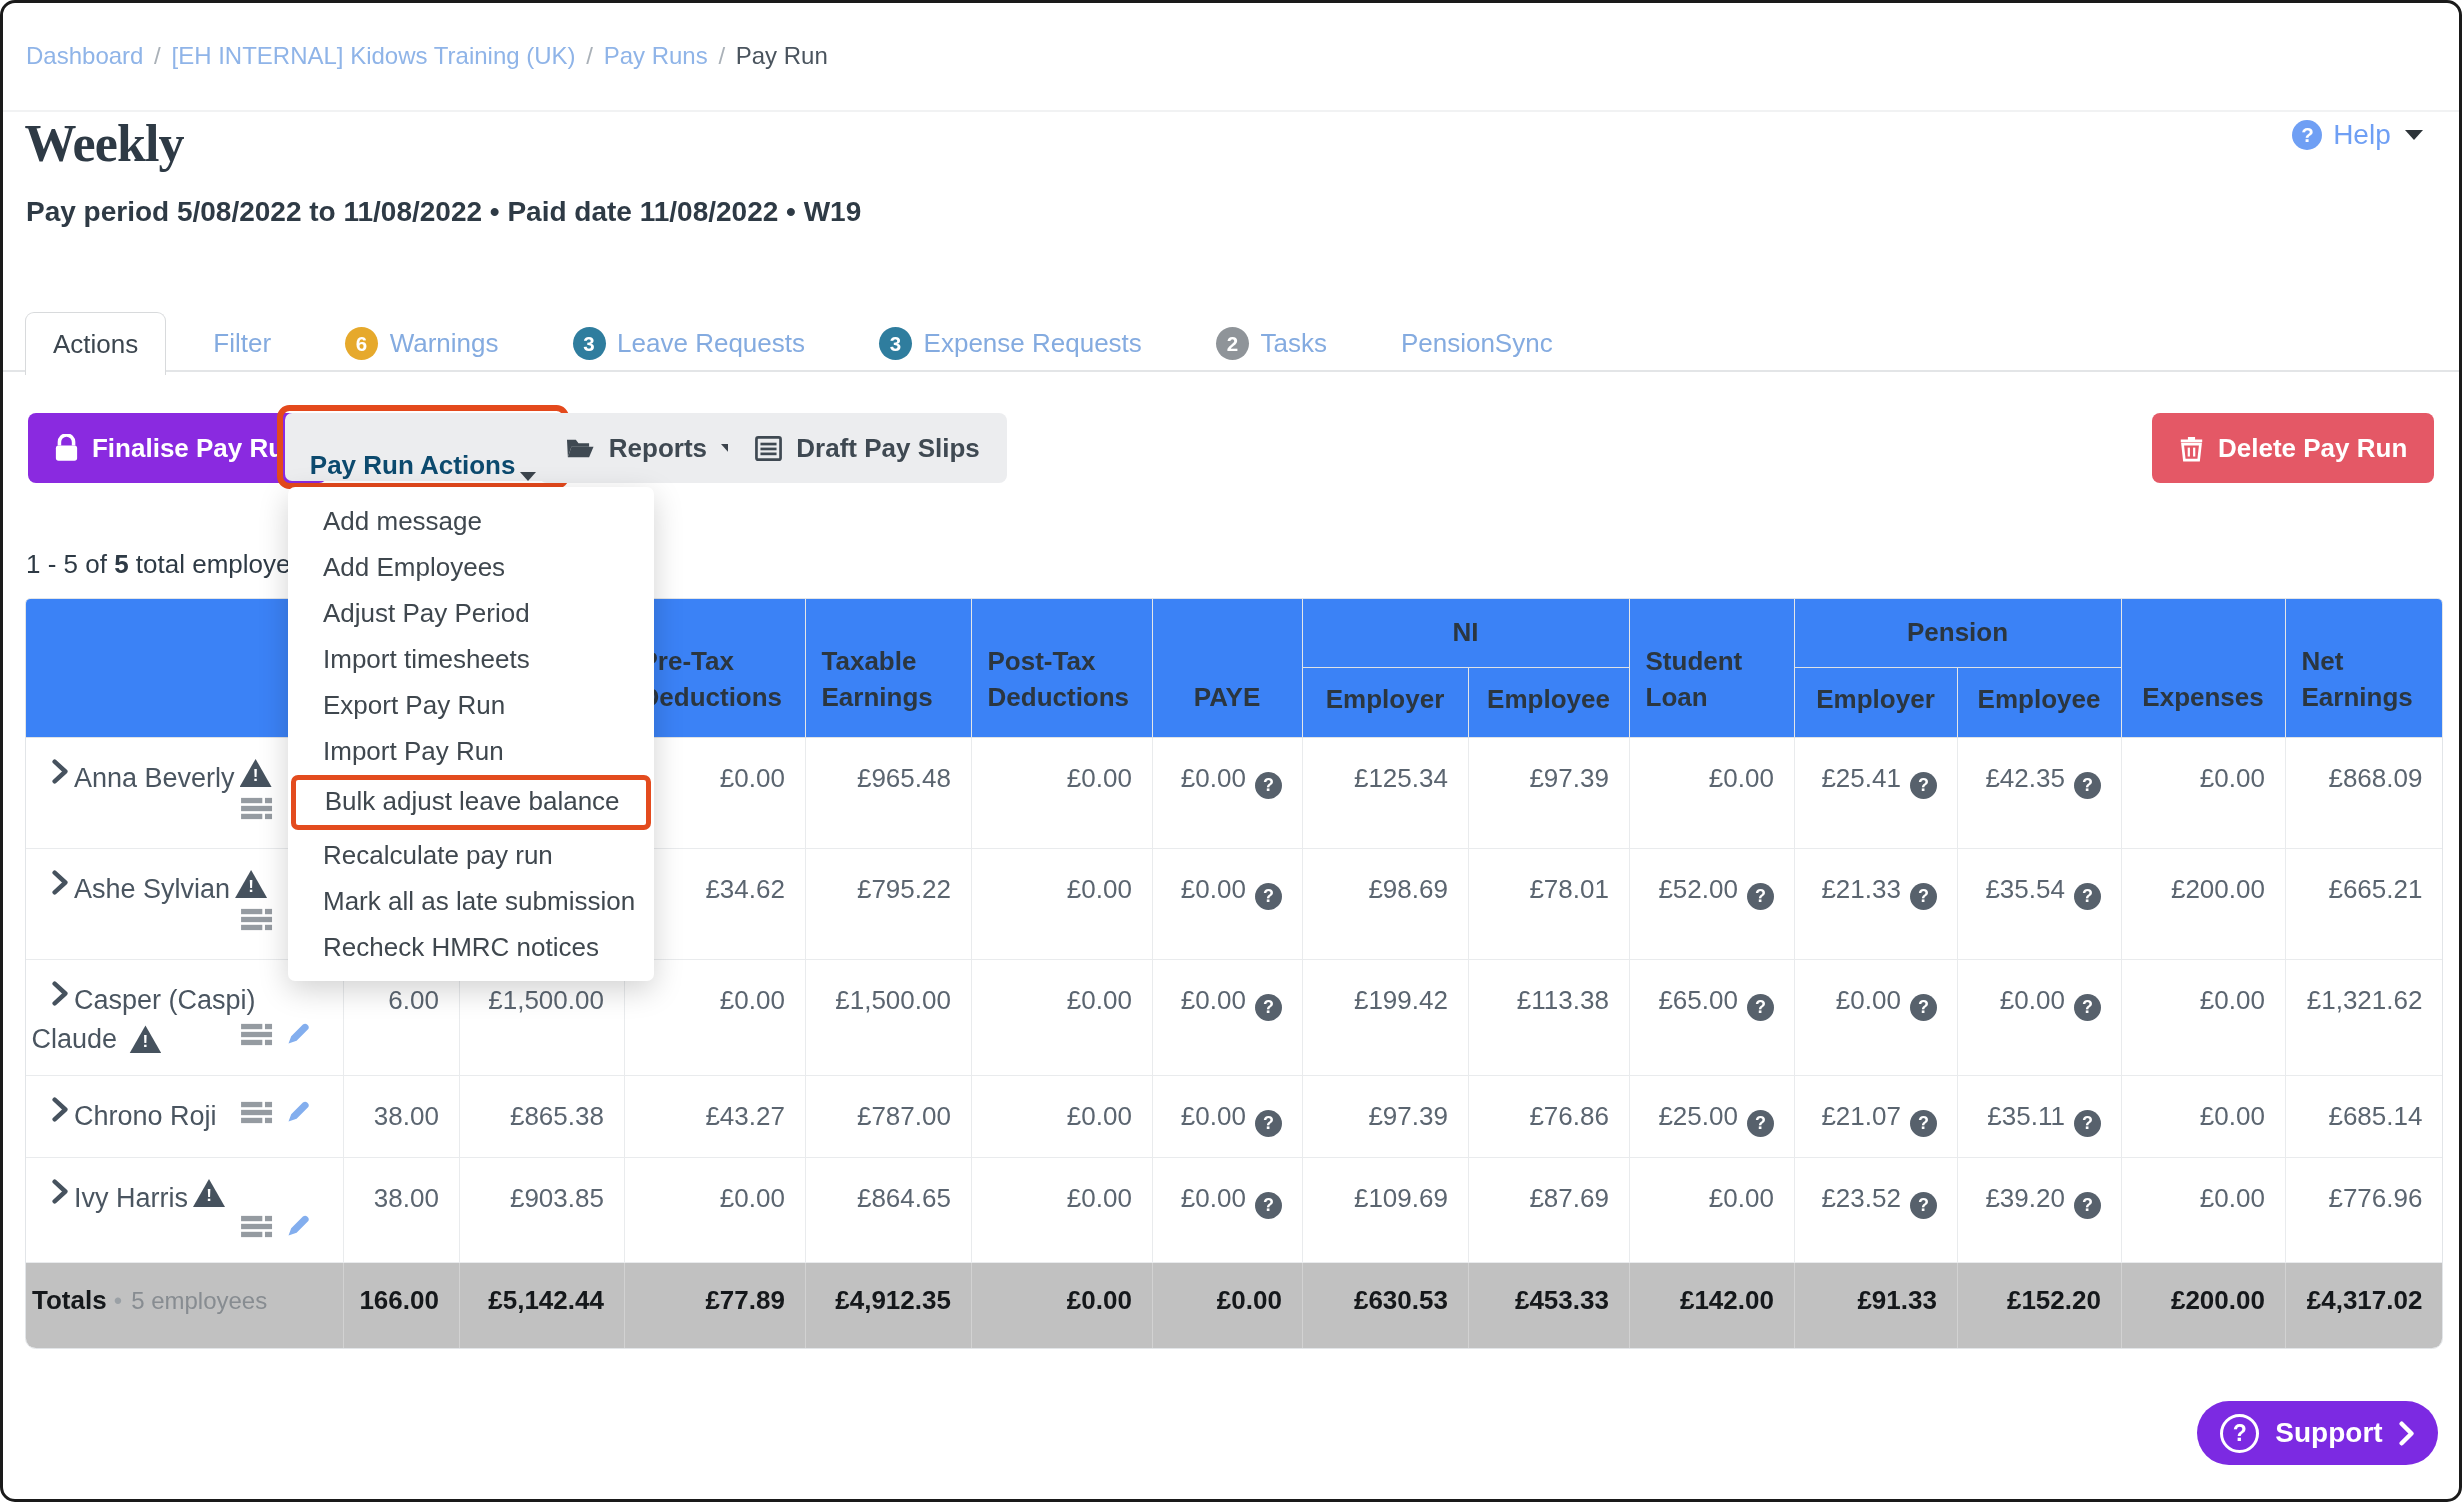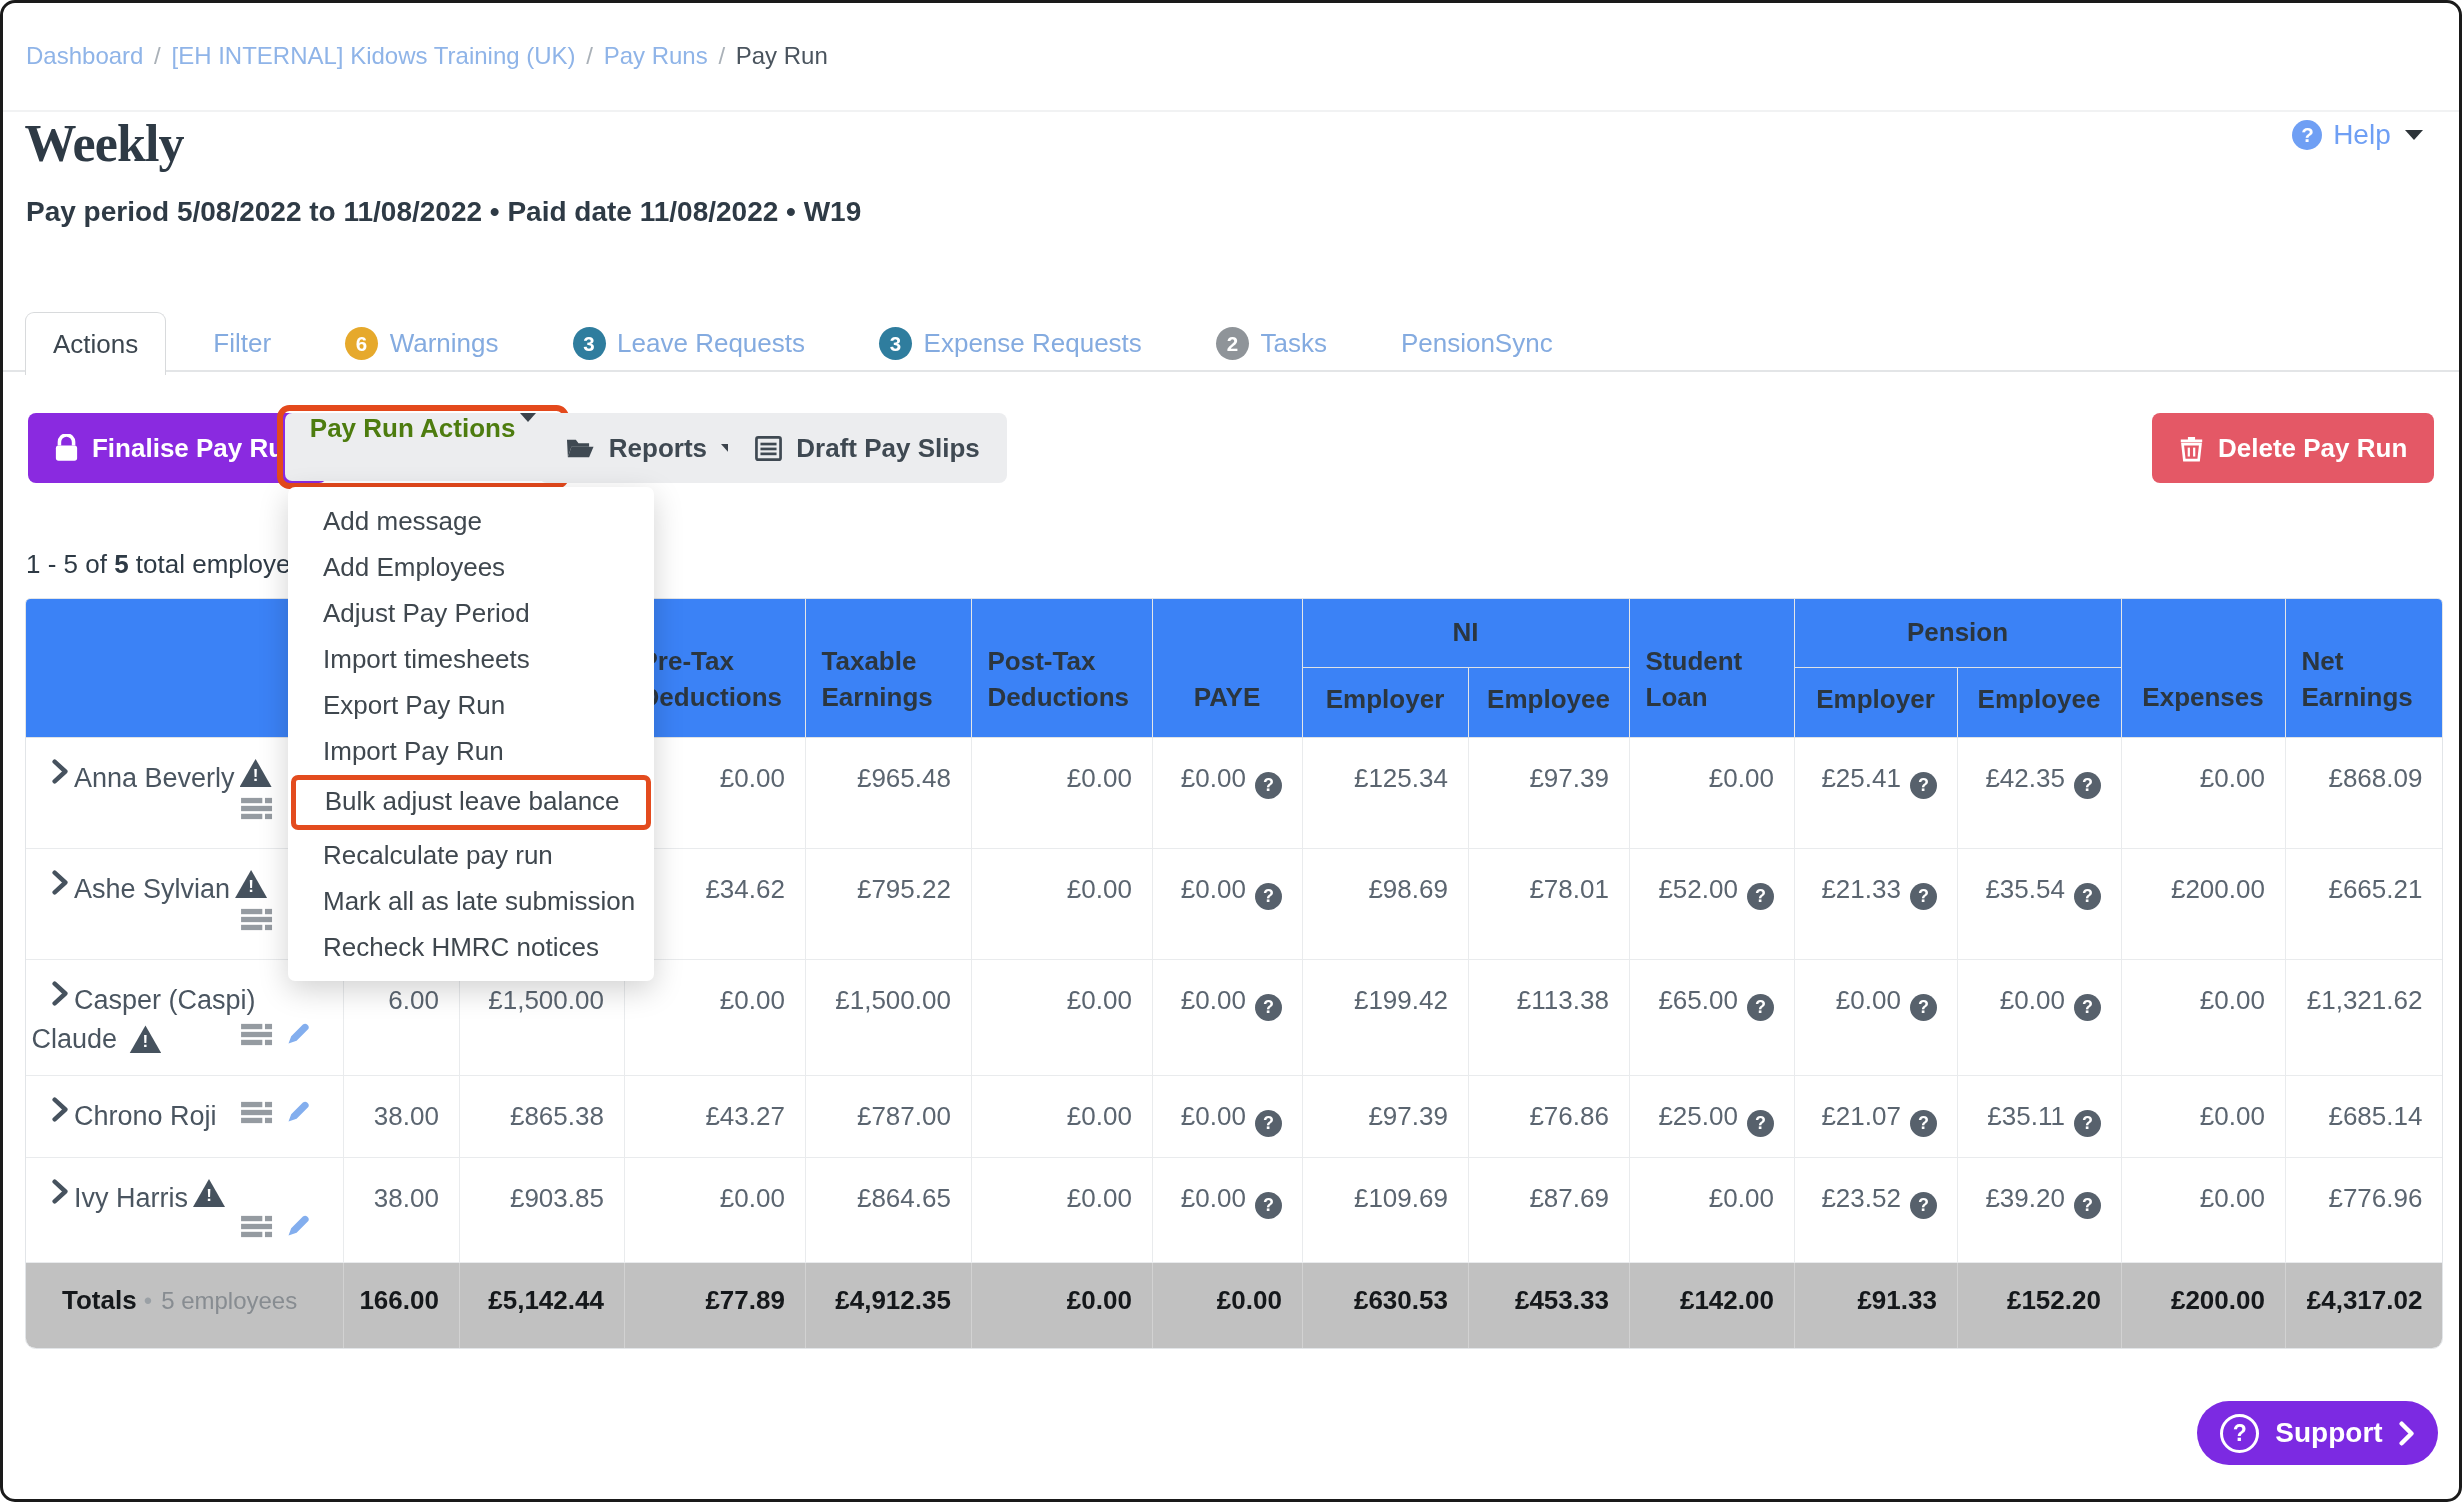--- a/index.html
+++ b/index.html
@@ -28,22 +28,22 @@
   .tab.active{background:#fff;border:1.8px solid #d8dadc;border-bottom:none;border-radius:9px 9px 0 0;color:#3c464f;height:62px;}
   .badge{min-width:33px;height:33px;border-radius:50%;color:#fff;font-size:20.5px;font-weight:700;
     display:flex;align-items:center;justify-content:center;box-sizing:border-box;padding:0 3.6px;}
   .badge-warn{background:#e6a92c;} .badge-blue{background:#2f7d9e;} .badge-gray{background:#8f9499;}
   
   .toolbar{position:absolute;top:410px;left:22px;right:22px;height:70px;}
   .btn{position:absolute;top:0;height:70px;display:inline-flex;align-items:center;gap:14.3px;border-radius:8px;
     font-size:26px;font-weight:700;padding:0 27px;box-sizing:border-box;cursor:pointer;white-space:nowrap;}
   .btn-finalise{left:2.7px;background:#8a2ae0;color:#fff;}
   .outline-box{position:absolute;left:252px;top:-8px;border:6.2px solid #e4491c;border-radius:12.5px;padding:1.8px;box-sizing:border-box;}
-  .btn-payrun{position:relative;height:68px;display:inline-flex;align-items:flex-start;gap:5px;border-radius:7.1px;
-    background:#ecedef;color:#4d7c0f;font-size:26px;font-weight:700;padding:0 25px;cursor:pointer;white-space:nowrap;}
+  .btn-payrun{position:relative;height:68px;display:inline-flex;align-items:flex-end;gap:5px;border-radius:7.1px;
+    background:#ecedef;color:#0c4a6e;font-size:26px;font-weight:700;padding:0 25px;cursor:pointer;white-space:nowrap;}
   .btn-reports{left:514px;background:#ecedef;color:#3f4952;}
   .btn-draft{left:703px;background:#ecedef;color:#3f4952;}
   .btn-delete{right:2.7px;background:#e45866;color:#fff;}
   .caret-dark{width:0;height:0;border-left:8px solid transparent;border-right:8px solid transparent;border-top:9.8px solid #3c444c;}
   
   .summary{position:absolute;left:23px;top:546px;font-size:26px;color:#2e3a45;}
   .summary b{font-weight:700;}
   
   .table-wrap{position:absolute;left:22px;top:595px;width:2418px;border:0.9px solid #e2e5e8;
     border-radius:5.4px 5.4px 10.7px 10.7px;overflow:hidden;box-sizing:border-box;}
@@ -53,21 +53,21 @@
     text-align:center;vertical-align:bottom;padding:0 16px 21.4px 16px;background:#3b82f6;}
   th.first{border-left:none;}
   th.group{vertical-align:middle;padding:0;height:68px;}
   th .hblock{display:inline-block;text-align:left;line-height:36px;}
   thead tr.sub th{height:70px;}
   td{border-left:0.9px solid #e9ebed;border-bottom:0.9px solid #e9ebed;font-size:26px;color:#5b6570;
     text-align:right;vertical-align:top;padding:25px 19.6px 0 10.7px;background:#fff;}
   td.name{border-left:none;text-align:left;padding:21.4px 9px 0 5.4px;color:#4a5560;font-size:27px;position:relative;}
   tr.totals td{background:#c1c1c1;border-left:0.9px solid #d2d2d2;border-bottom:none;color:#15181b;font-weight:700;
     vertical-align:middle;padding:0 19.6px 9px 10.7px;height:86px;}
-  tr.totals td.name{border-left:none;padding-left:36px;font-size:26px;}
+  tr.totals td.name{border-left:none;padding-left:6px;font-size:26px;}
   .tot-note{font-weight:400;color:#878c91;font-size:24px;margin-left:7.1px;}
   .tot-note::before{content:"•";margin-right:9px;color:#9aa0a5;}
   .nrow{display:flex;align-items:flex-start;gap:5px;line-height:39px;}
   .nrow .chev{flex:0 0 auto;margin-left:19.6px;}
   .nrow2{line-height:39px;display:flex;align-items:center;gap:12.5px;}
   .row-icons{position:absolute;right:32px;display:flex;align-items:center;gap:10.7px;}
   .warn{width:32px;height:28px;background:#46525e;clip-path:polygon(50% 0,100% 100%,0 100%);
     display:inline-flex;align-items:flex-end;justify-content:center;flex:0 0 auto;}
   .warn::after{content:"!";color:#fff;font-size:17px;font-weight:700;line-height:23px;}
   .q{display:inline-flex;width:27px;height:27px;border-radius:50%;background:#57616c;color:#fff;

